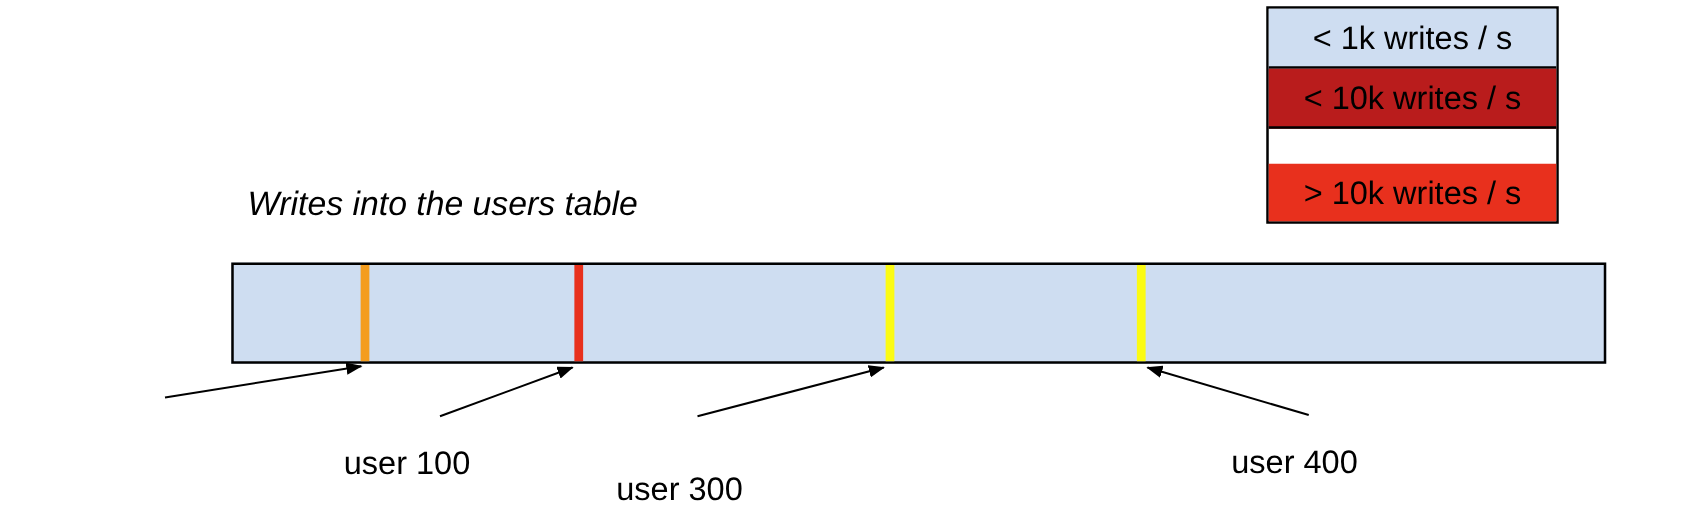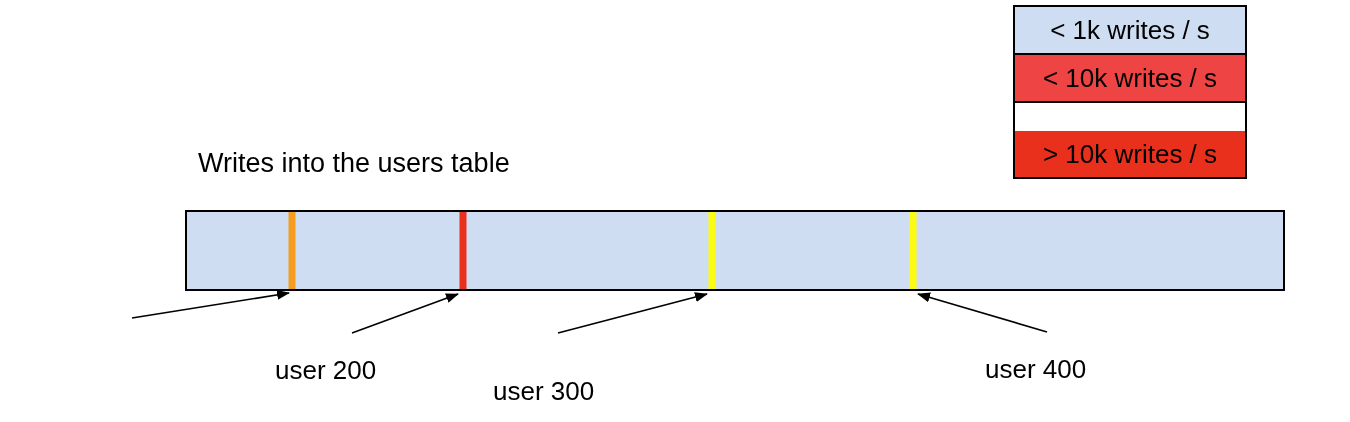--- a/index.html
+++ b/index.html
@@ -15,20 +15,21 @@
     background: #ffffff;
     overflow: hidden;
   }
   .diagram-title {
     position: absolute;
     left: 198px;
     top: 148px;
     font-size: 27px;
     color: #000000;
     white-space: nowrap;
+    font-style: italic;
   }
   .legend {
     position: absolute;
     left: 1013px;
     top: 5px;
     width: 230px;
     border: 2px solid #000000;
   }
   .legend-row {
     height: 46px;
@@ -81,21 +82,21 @@
 <body>
 
 <div class="canvas">
 
   <div class="diagram-title">Writes into the users table</div>
 
   <div class="legend">
     <div class="legend-row" style="background: rgb(206, 221, 241);">
       <span>&lt; 1k writes / s</span>
     </div>
-    <div class="legend-row" style="background: #ef4444;">
+    <div class="legend-row" style="background: #b91c1c;">
       <span>&lt; 10k writes / s</span>
     </div>
     <div class="legend-row" style="background: rgb(232, 48, 29);">
       <span>&gt; 10k writes / s</span>
     </div>
   </div>
 
   <div class="users-bar" style="background: rgb(206, 221, 241); border-color: rgb(0, 0, 0);">
     <div class="stripe" style="left: 9.6%; background: rgb(244, 157, 30);"></div>
     <div class="stripe" style="left: 25.2%; background: rgb(232, 48, 29);"></div>
@@ -108,17 +109,17 @@
       <marker id="arrowhead" markerUnits="userSpaceOnUse" markerWidth="14" markerHeight="10" refX="12" refY="5" orient="auto">
         <path d="M0,0 L13,5 L0,10 z" fill="#000000"></path>
       </marker>
     </defs>
     <line x1="132" y1="318" x2="289" y2="293" stroke="#000000" stroke-width="1.6" marker-end="url(#arrowhead)"></line>
     <line x1="352" y1="333" x2="458" y2="294" stroke="#000000" stroke-width="1.6" marker-end="url(#arrowhead)"></line>
     <line x1="558" y1="333" x2="707" y2="294" stroke="#000000" stroke-width="1.6" marker-end="url(#arrowhead)"></line>
     <line x1="1047" y1="332" x2="918" y2="294" stroke="#000000" stroke-width="1.6" marker-end="url(#arrowhead)"></line>
   </svg>
 
-  <div class="user-label user-label-200">user 200</div>
+  <div class="user-label user-label-200">user 100</div>
   <div class="user-label user-label-300">user 300</div>
   <div class="user-label user-label-400">user 400</div>
 
 </div>
 
 </body></html>

